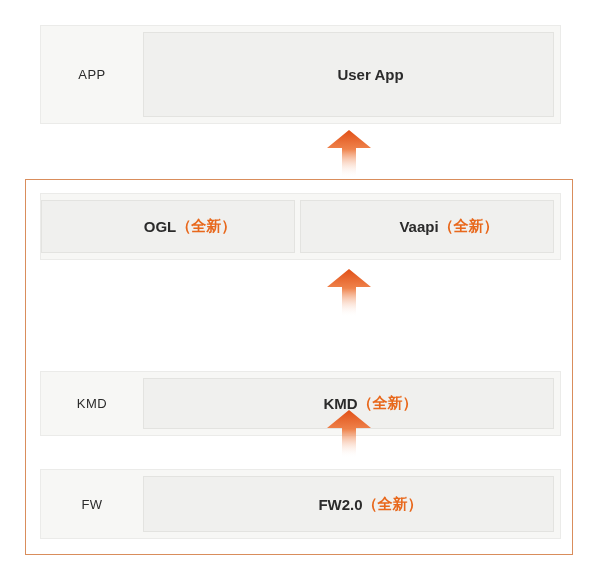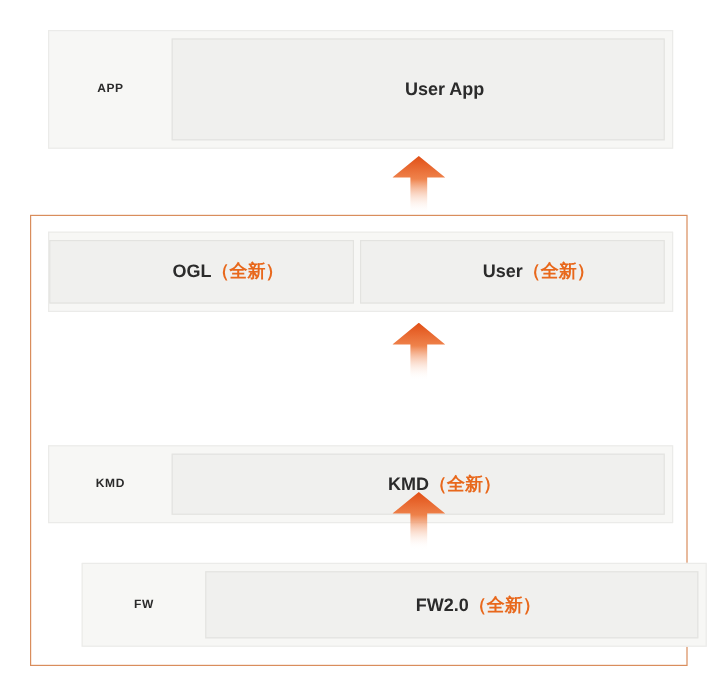--- a/index.html
+++ b/index.html
@@ -31,29 +31,29 @@
     box-sizing: border-box;
     background: var(--row-bg, #f7f7f5);
     border: 1px solid var(--row-border, #ebebe9);
     display: flex;
     align-items: stretch;
     padding: 6px 6px 6px 0;
   }
   .row-app { top: 25px;  height: 99px; }
   .row-umd { top: 193px; height: 67px; }
   .row-kmd { top: 333px; height: 65px; margin-top: 38px; }
-  .row-fw  { top: 469px; height: 70px; margin-left: 28px; }
+  .row-fw  { top: 469px; height: 70px; }
   .row-label {
     flex: none;
     width: 102px;
     display: flex;
     align-items: center;
     justify-content: center;
-    font-size: 10px;
-    font-weight: 700;
+    font-size: 13px;
+    font-weight: 400;
     letter-spacing: 0.5px;
     color: var(--text-dark, #2b2b2b);
   }
   .row-boxes {
     flex: 1;
     display: flex;
     gap: 5px;
   }
   .layer-box {
     flex: 1;
@@ -116,21 +116,21 @@
 
   <div class="section-frame"></div>
 
   <div class="stack-row row-umd">
     <div class="row-boxes">
       <div class="layer-box">
         <span>OGL</span>
         <span class="box-suffix">（全新）</span>
       </div>
       <div class="layer-box">
-        <span>User</span>
+        <span>Vaapi</span>
         <span class="box-suffix">（全新）</span>
       </div>
     </div>
   </div>
 
   <div class="up-arrow arrow-2">
     <svg viewBox="0 0 44 48" xmlns="http://www.w3.org/2000/svg">
       <defs>
         <linearGradient id="g2" x1="0" y1="0" x2="0" y2="1">
           <stop class="grad-top" offset="0"></stop>

